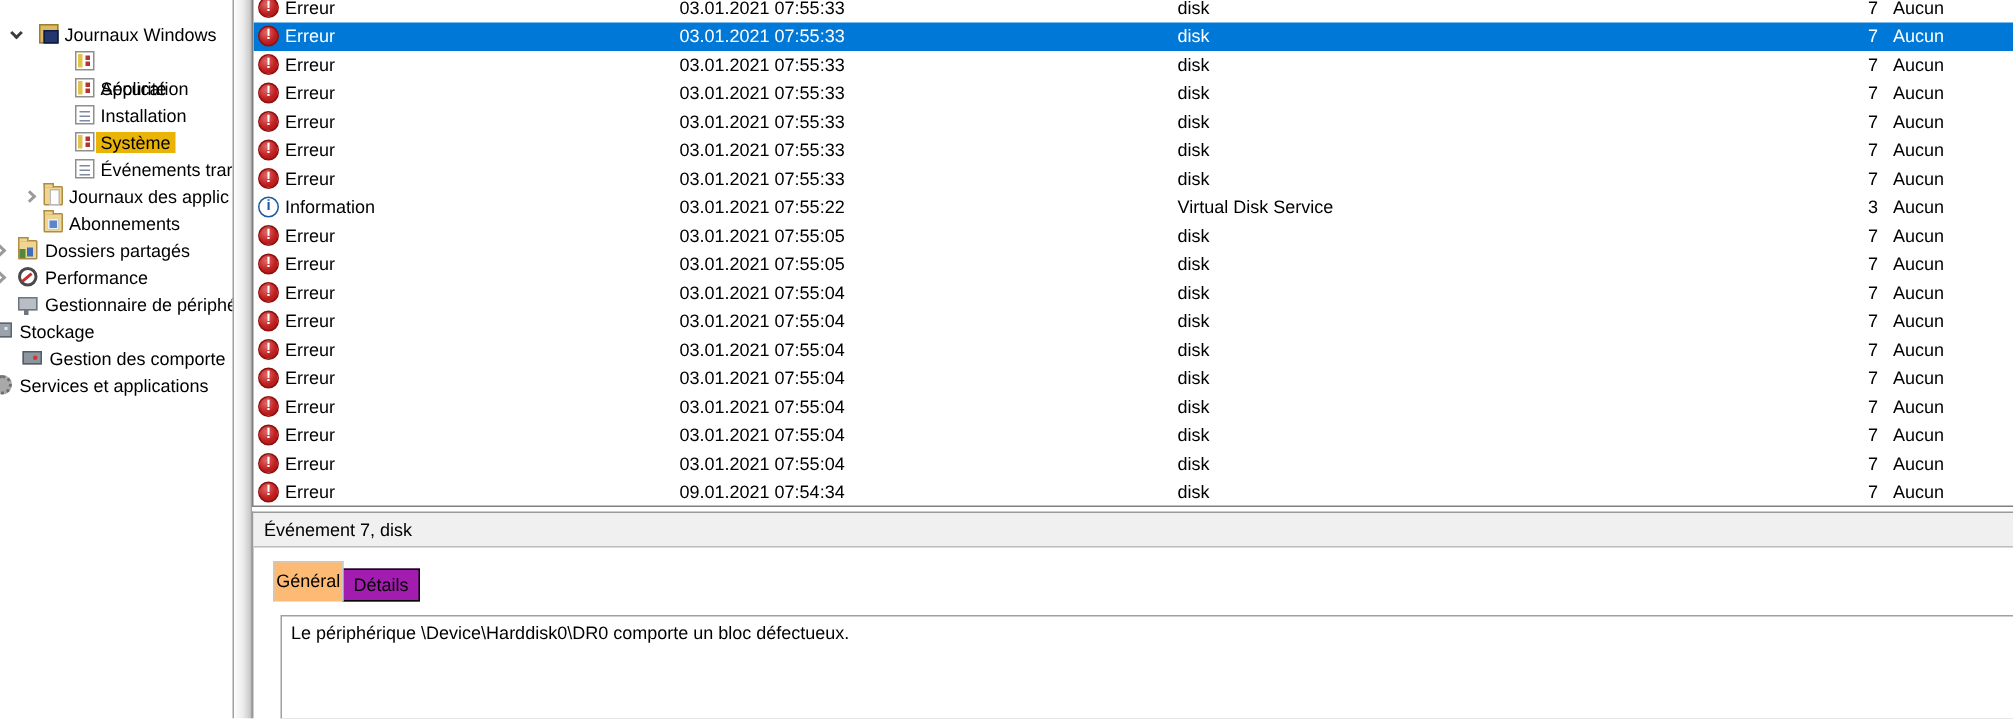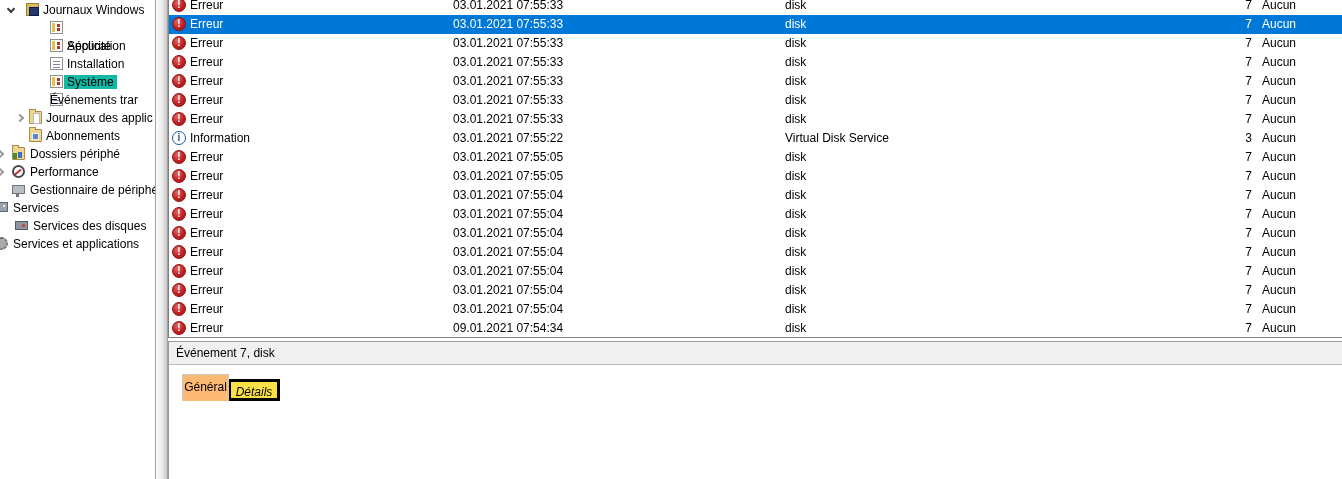--- a/index.html
+++ b/index.html
@@ -3,24 +3,24 @@
 <meta charset="utf-8">
 <style>
   html,body{margin:0;padding:0;}
   body{
     width:1342px;height:479px;position:relative;overflow:hidden;
     background:#ffffff;color:#000;
     font-family:"Liberation Sans","DejaVu Sans",sans-serif;font-size:12px;
   }
   
   .sidebar{position:absolute;left:0;top:0;width:155px;height:479px;background:#fff;overflow:hidden;}
-  .tree{padding-top:1px;}
+  .tree{padding-top:14px;}
   .tree-row{position:relative;height:18px;width:320px;}
   .tlabel{position:absolute;top:2px;white-space:nowrap;line-height:14px;}
-  .tlabel.tsel{background:#14b8a6;padding:0 3px;margin-left:-3px;}
+  .tlabel.tsel{background:#eab308;padding:0 3px;margin-left:-3px;}
   .chev{position:absolute;width:6px;height:6px;box-sizing:border-box;}
   .chev.expanded{top:5px;border-right:2px solid #3c3c3c;border-bottom:2px solid #3c3c3c;transform:rotate(45deg);}
   .chev.collapsed{top:6px;border-top:2px solid #9a9a9a;border-right:2px solid #9a9a9a;transform:rotate(45deg);}
   .si{position:absolute;top:2px;width:13px;height:13px;box-sizing:border-box;}
   .si.windows-logs{background:#dcb964;border:1px solid #9c7c2e;}
   .si.windows-logs::after{content:"";position:absolute;right:-1px;bottom:-1px;width:8px;height:7px;background:#25356e;border:1px solid #0d1c45;}
   .si.event-log{background:#fff;border:1px solid #8f8f8f;}
   .si.event-log::before{content:"";position:absolute;left:1px;top:1px;width:3px;height:9px;background:#e3c34c;}
   .si.event-log::after{content:"";position:absolute;left:6px;top:2px;width:3px;height:3px;background:#b23434;box-shadow:0 4px 0 #b23434;}
   .si.plain-log{background:#fff;border:1px solid #8f8f8f;}
@@ -60,21 +60,21 @@
   .ev-error{background:radial-gradient(circle at 38% 32%,#e06a6a,#c02020 55%,#a51515);border:1px solid #8f1010;}
   .ev-error::after{content:"!";position:absolute;left:0;right:0;top:0;color:#fff;font-weight:bold;font-size:10px;line-height:12px;text-align:center;}
   .ev-info{background:#fff;border:1px solid #1d5a9e;}
   .ev-info::after{content:"i";position:absolute;left:0;right:0;top:0;color:#1d5a9e;font-weight:bold;font-size:10px;line-height:12px;text-align:center;}
   
   .pane{position:absolute;left:168px;top:341px;width:1174px;height:138px;box-sizing:border-box;
     background:#fff;border-left:1px solid #9a9a9a;border-top:1px solid #9a9a9a;}
   .pane-header{height:22px;line-height:22px;background:#f0f0f0;border-bottom:1px solid #bdbdbd;padding-left:7px;}
   .tab{position:absolute;box-sizing:border-box;text-align:center;cursor:default;}
   .tab.active{left:13px;top:32px;width:47px;height:27px;background:#fdba74;border:1px solid #c9c9c9;border-bottom:none;line-height:25px;z-index:2;}
-  .tab.inactive{left:59px;top:37px;width:52px;height:22px;background:#fde047;border:3px solid #000000;line-height:20px;font-style:italic;}
+  .tab.inactive{left:59px;top:37px;width:52px;height:22px;background:#a21caf;border:1px solid #000000;line-height:20px;}
   .msgbox{position:absolute;left:18px;top:68px;width:1156px;height:70px;box-sizing:border-box;
     background:#fff;border:1px solid #a0a0a0;padding:4px 6px;}
 </style>
 </head>
 <body>
 
 <div class="sidebar">
   <div class="tree">
       <div class="tree-row">
         <span class="chev expanded" style="left: 8px;"></span>
@@ -92,52 +92,52 @@
       <div class="tree-row">
         <span class="si plain-log" style="left: 50px;"></span>
         <span class="tlabel" style="left: 67px;">Installation</span>
       </div>
       <div class="tree-row">
         <span class="si event-log" style="left: 50px;"></span>
         <span class="tlabel tsel" style="left: 67px;">Système</span>
       </div>
       <div class="tree-row">
         <span class="si plain-log" style="left: 50px;"></span>
-        <span class="tlabel" style="left: 50px;">Événements trar</span>
+        <span class="tlabel" style="left: 67px;">Événements trar</span>
       </div>
       <div class="tree-row">
         <span class="chev collapsed" style="left: 17px;"></span>
         <span class="si folder" style="left: 29px;"></span>
         <span class="tlabel" style="left: 46px;">Journaux des applic</span>
       </div>
       <div class="tree-row">
         <span class="si folder-grid" style="left: 29px;"></span>
         <span class="tlabel" style="left: 46px;">Abonnements</span>
       </div>
       <div class="tree-row">
         <span class="chev collapsed" style="left: -3px;"></span>
         <span class="si shared-folders" style="left: 12px;"></span>
-        <span class="tlabel" style="left: 30px;">Dossiers périphé</span>
+        <span class="tlabel" style="left: 30px;">Dossiers partagés</span>
       </div>
       <div class="tree-row">
         <span class="chev collapsed" style="left: -3px;"></span>
         <span class="si performance" style="left: 12px;"></span>
         <span class="tlabel" style="left: 30px;">Performance</span>
       </div>
       <div class="tree-row">
         <span class="si device-manager" style="left: 12px;"></span>
         <span class="tlabel" style="left: 30px;">Gestionnaire de périphé</span>
       </div>
       <div class="tree-row">
         <span class="si storage" style="left: -5px;"></span>
-        <span class="tlabel" style="left: 13px;">Services</span>
+        <span class="tlabel" style="left: 13px;">Stockage</span>
       </div>
       <div class="tree-row">
         <span class="si disk-management" style="left: 15px;"></span>
-        <span class="tlabel" style="left: 33px;">Services des disques</span>
+        <span class="tlabel" style="left: 33px;">Gestion des comporte</span>
       </div>
       <div class="tree-row">
         <span class="si services" style="left: -5px;"></span>
         <span class="tlabel" style="left: 13px;">Services et applications</span>
       </div>
     </div>
 </div>
 
 <div class="vstrip"></div>
 
@@ -323,13 +323,16 @@
         <span class="c c-id">7</span>
         <span class="c c-cat">Aucun</span>
       </div>
     </div>
 </div>
 
 <div class="pane">
   <div class="pane-header">Événement 7, disk</div>
   <div class="tab active">Général</div>
   <div class="tab inactive">Détails</div>
+  <div class="msgbox">
+    <span>Le périphérique \Device\Harddisk0\DR0 comporte un bloc défectueux.</span>
+  </div>
 </div>
 
 </body></html>

